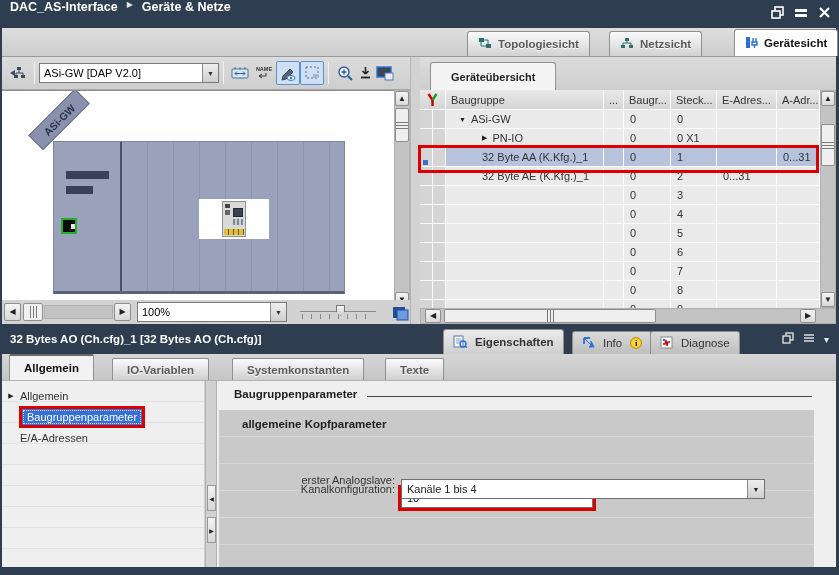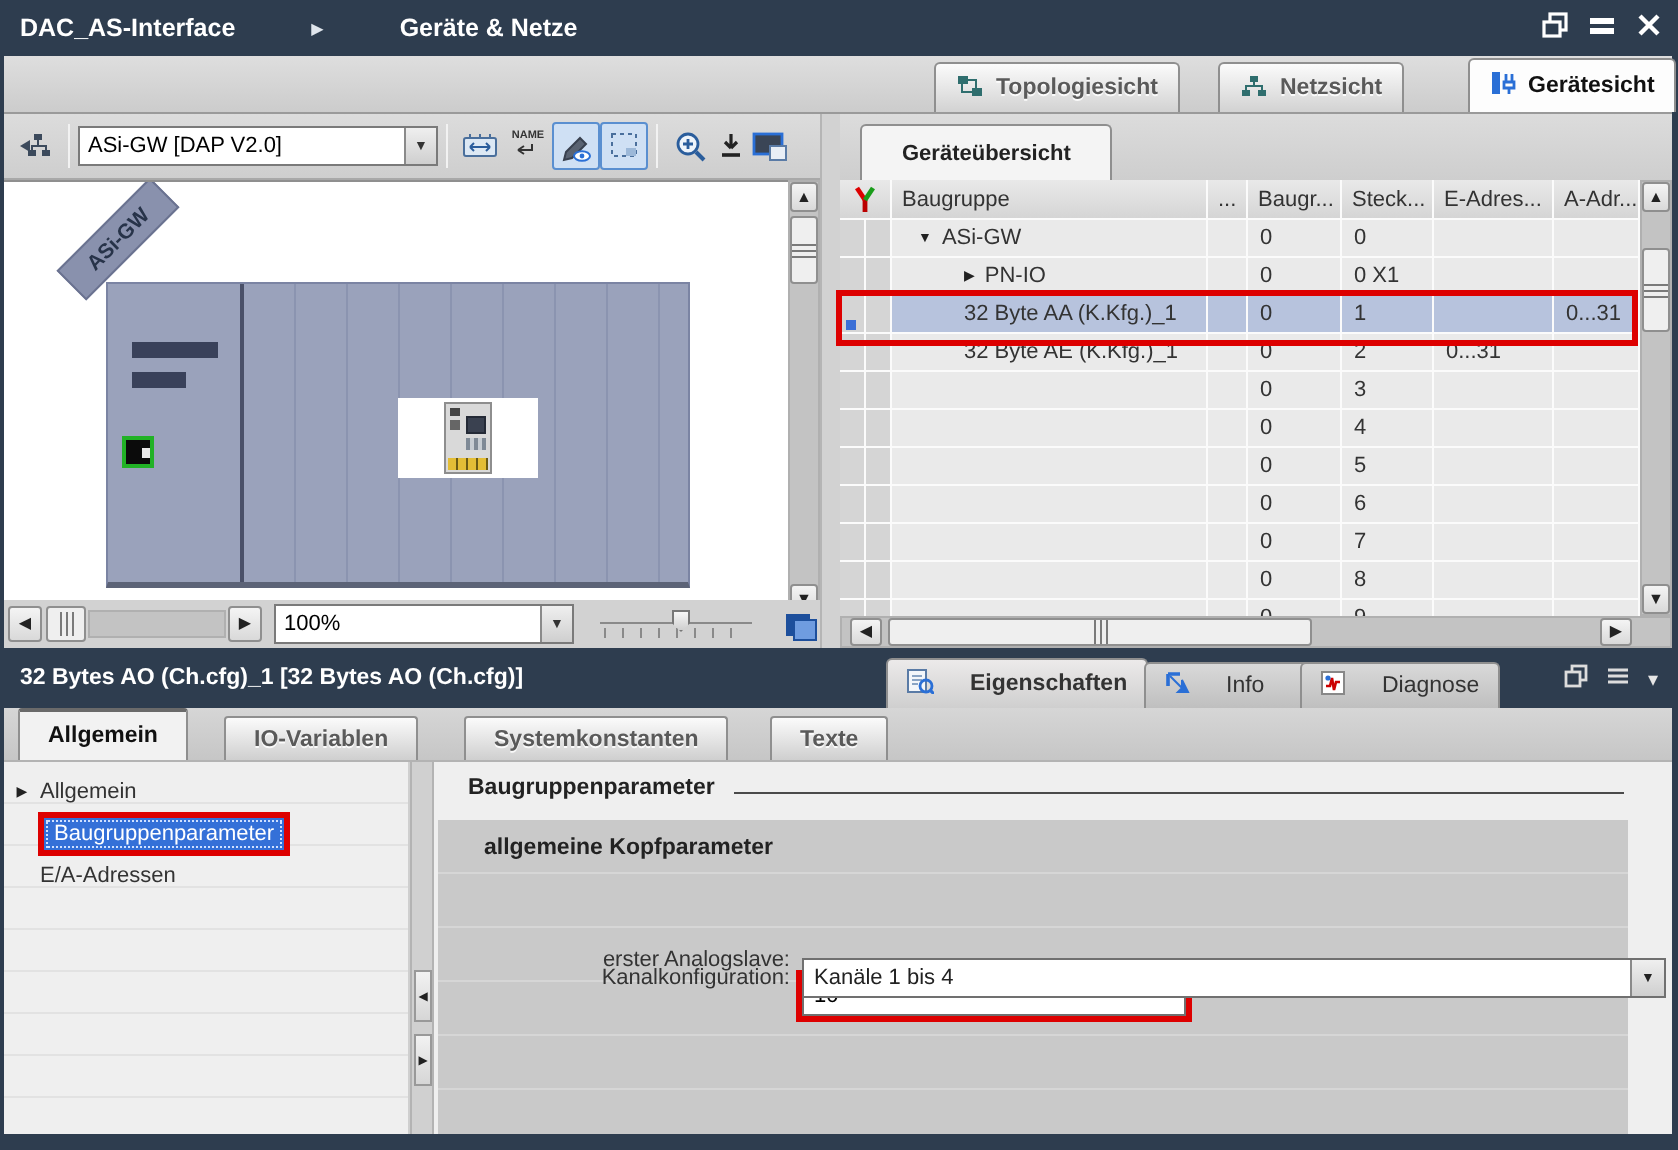--- a/index.html
+++ b/index.html
@@ -2,21 +2,21 @@
 <html><head>
 <meta charset="utf-8">
 <style>
   * { box-sizing: border-box; margin: 0; padding: 0; }
   html,body { width:839px; height:575px; }
   body { font-family:"Liberation Sans", sans-serif; font-size:11px; color:#222; }
   .app { position:relative; width:839px; height:575px; background:#2e3d4f; overflow:hidden; }
   .abs { position:absolute; }
 
   
-  .titlebar { left:0; top:0; width:839px; height:28px; background:#2e3d4f; display:flex; align-items:center; padding-left:10px;gap:29px; }
+  .titlebar { left:0; top:0; width:839px; height:28px; background:#2e3d4f; display:flex; padding-left:10px; }
   .bc-item { color:#fff; font-weight:bold; font-size:12.5px; cursor:pointer; }
   .bc-sep { color:#dfe5ec; font-size:8px; margin:0 9px; }
   .win-icons { position:absolute; right:8px; top:6px; display:flex; gap:10px; }
   .win-icons svg { display:block; }
 
   
   .viewrow { left:2px; top:28px; width:834px; height:29px; background:linear-gradient(#dedede,#cccccc); border-bottom:1px solid #9a9a9a; }
   .vtab { position:absolute; bottom:0; height:25px; display:flex; align-items:center; gap:6px; padding:0 10px;
           background:linear-gradient(#fbfbfb,#d2d2d2); border:1px solid #8f8f8f; border-bottom:none;
           border-radius:3px 3px 0 0; color:#5a5a5a; font-weight:bold; font-size:11.5px; text-shadow:0 1px 0 rgba(255,255,255,.85); cursor:pointer; }
@@ -95,21 +95,21 @@
   .handle { position:absolute; left:3px; bottom:1px; width:5px; height:5px; background:#3b6fd6; }
   .tbl-vscroll { left:820px; top:90px; width:16px; height:218px; background:#c3c3c3; }
   .tbl-hscroll { left:420px; top:308px; width:416px; height:16px; background:#c3c3c3; }
 
   
   .redbox { position:absolute; border:3px solid #dd0000; pointer-events:none; z-index:30; }
 
   
   .propshead { left:0; top:324px; width:839px; height:30px; background:#2e3d4f; }
   .propshead .ptitle { position:absolute; left:10px; top:9px; color:#fff; font-weight:bold; font-size:11.5px; }
-  .ptab { position:absolute; bottom:0; height:23px; display:flex; align-items:center; gap:18px; padding:0 9px;
+  .ptab { position:absolute; bottom:0; height:23px; display:flex; align-items:center; gap:8px; padding:0 9px;
       background:linear-gradient(#d9d9d9,#bfbfbf); border:1px solid #8f8f8f; border-bottom:none; border-radius:3px 3px 0 0;
       color:#333; font-size:11.5px; cursor:pointer; }
   .ptab.active { background:linear-gradient(#e8e8e8,#cycycy); background:linear-gradient(#eceaea,#cfcfcf); font-weight:bold; height:25px; }
   .phead-icons { position:absolute; right:10px; top:8px; display:flex; gap:9px; align-items:center; color:#e6e6e6; }
 
   .subtabs { left:2px; top:354px; width:834px; height:27px; background:linear-gradient(#d6d6d6,#c6c6c6); border-bottom:1px solid #b3b3b3; }
   .stab { position:absolute; bottom:0; height:22px; padding:0 14px; display:flex; align-items:center;
       background:linear-gradient(#fbfbfb,#cfcfcf); border:1px solid #8f8f8f; border-bottom:none; border-radius:2px 2px 0 0;
       color:#5a5a5a; font-weight:bold; font-size:11.5px; text-shadow:0 1px 0 rgba(255,255,255,.85); cursor:pointer; }
   .stab.active { background:#f2f2f2; color:#111; height:26px; border-top:2px solid #6a6a6a; text-shadow:none; }
@@ -567,21 +567,21 @@
         <span class="ln"></span>
       </div>
       <div class="gray-panel">
         <div class="group-title">allgemeine Kopfparameter</div>
         <div class="frow" style="top:42px; left:12px;">
           <span class="flabel">erster Analogslave:</span>
           <input class="finput hl" style="width: 192px;" value="10">
         </div>
         <div class="frow" style="top:69px; left:12px;">
           <span class="flabel">Kanalkonfiguration:</span>
-          <div class="fselect" style="width:432px">
+          <div class="fselect" style="width:364px">
             <span class="val">Kanäle 1 bis 4</span>
             <span class="cbtn">▼</span>
           </div>
         </div>
       </div>
 
     </div>
   </div>
 
   <div class="abs bottom-strip"></div>

